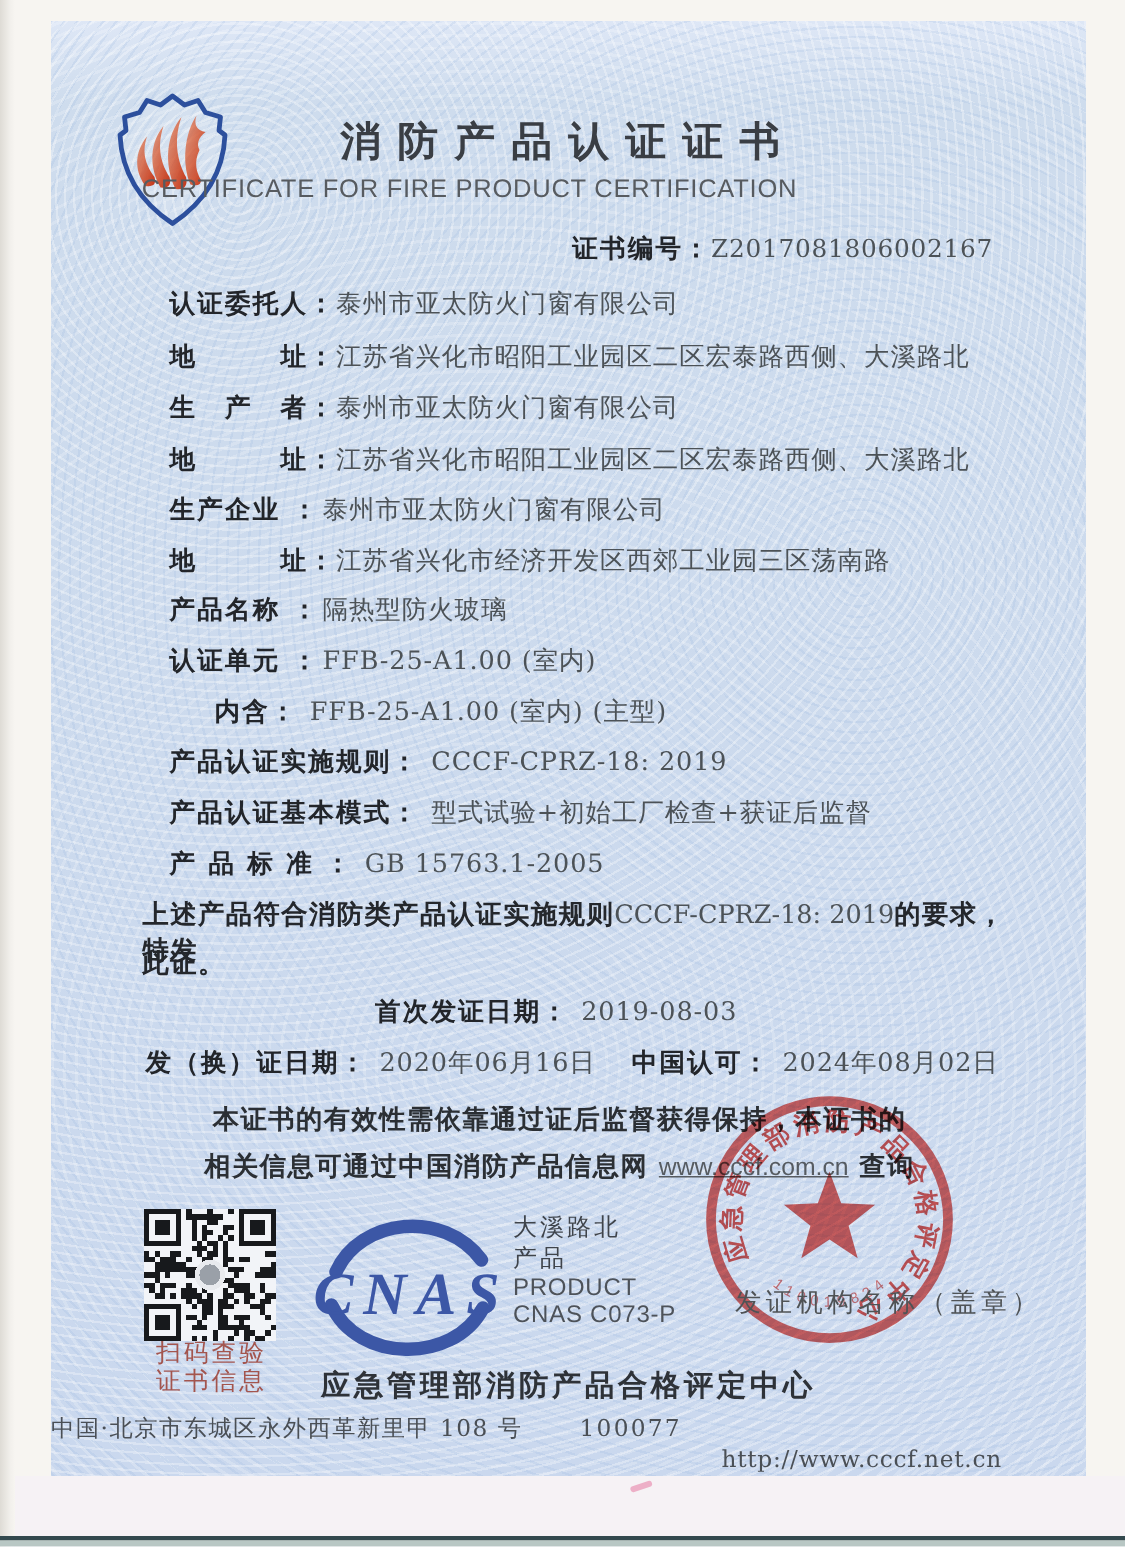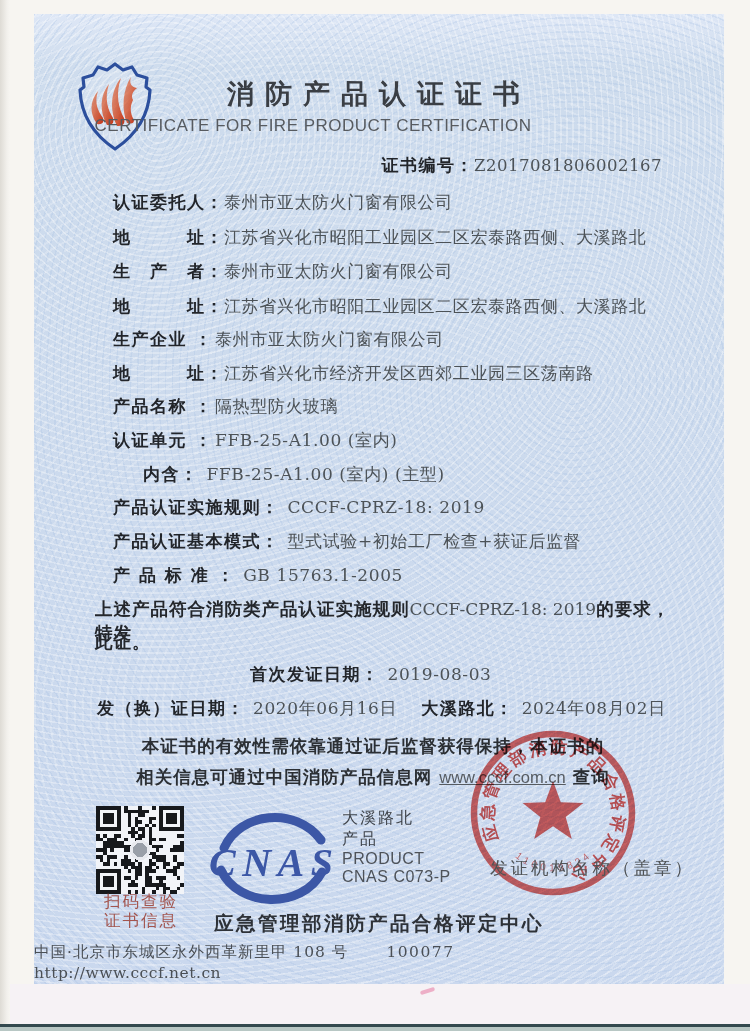--- a/index.html
+++ b/index.html
@@ -57,21 +57,21 @@
 
   .seal-svg{position:absolute;left:424px;top:704px;opacity:.88;mix-blend-mode:multiply;}
   .seal-caption{position:absolute;left:456px;top:842px;font:17.5px "DejaVu Serif","Liberation Serif",serif;
     color:#4f5356;letter-spacing:3px;white-space:pre;}
 
   .footer-org{position:absolute;left:0;top:896px;width:690px;text-align:center;
     font:bold 19.5px "DejaVu Sans",sans-serif;color:#2e3238;letter-spacing:2.5px;}
   .footer-addr{position:absolute;left:0;top:928px;width:690px;text-align:left;
     font:15.5px "DejaVu Serif","Liberation Serif",serif;color:#4a4f55;letter-spacing:1px;}
   .footer-addr .pc{margin-left:38px;letter-spacing:1.5px;}
-  .footer-url{position:absolute;left:0;top:950px;width:634px;text-align:left;
+  .footer-url{position:absolute;left:0;top:950px;width:634px;text-align:right;
     font:15.5px "DejaVu Serif","Liberation Serif",serif;color:#4a4f55;letter-spacing:.5px;}
 </style>
 </head>
 <body>
 
 <div class="page">
 
   <div class="cert">
 
     <svg style="position:absolute;left:42px;top:46px;" width="78" height="94" viewBox="0 0 78 94">
@@ -152,21 +152,21 @@
       <span class="b">此证。</span>
     </div>
 
     <div class="row longlbl" style="top:649px;left:216px">
       <span class="lbl">首次发证日期：</span>
       <span class="val">2019-08-03</span>
     </div>
     <div class="row longlbl" style="top:683px;left:63px">
       <span class="lbl">发（换）证日期：</span>
       <span class="val">2020年06月16日</span>
-      <span class="lbl" style="margin-left:24px">大溪路北：</span>
+      <span class="lbl" style="margin-left:24px">中国认可：</span>
       <span class="val">2024年08月02日</span>
     </div>
 
     <div class="note" style="top:720px">本证书的有效性需依靠通过证后监督获得保持，本证书的</div>
     <div class="note" style="top:751px">
       <span>相关信息可通过中国消防产品信息网 </span><span class="u">www.cccf.com.cn</span><span> 查询</span>
     </div>
 
     <svg id="qr-svg" style="position:absolute;left:62px;top:792px" width="88" height="88" viewBox="0 0 25 25" shape-rendering="crispEdges">
       <rect x="0" y="0" width="25" height="25" fill="#f2f4f8"></rect>

